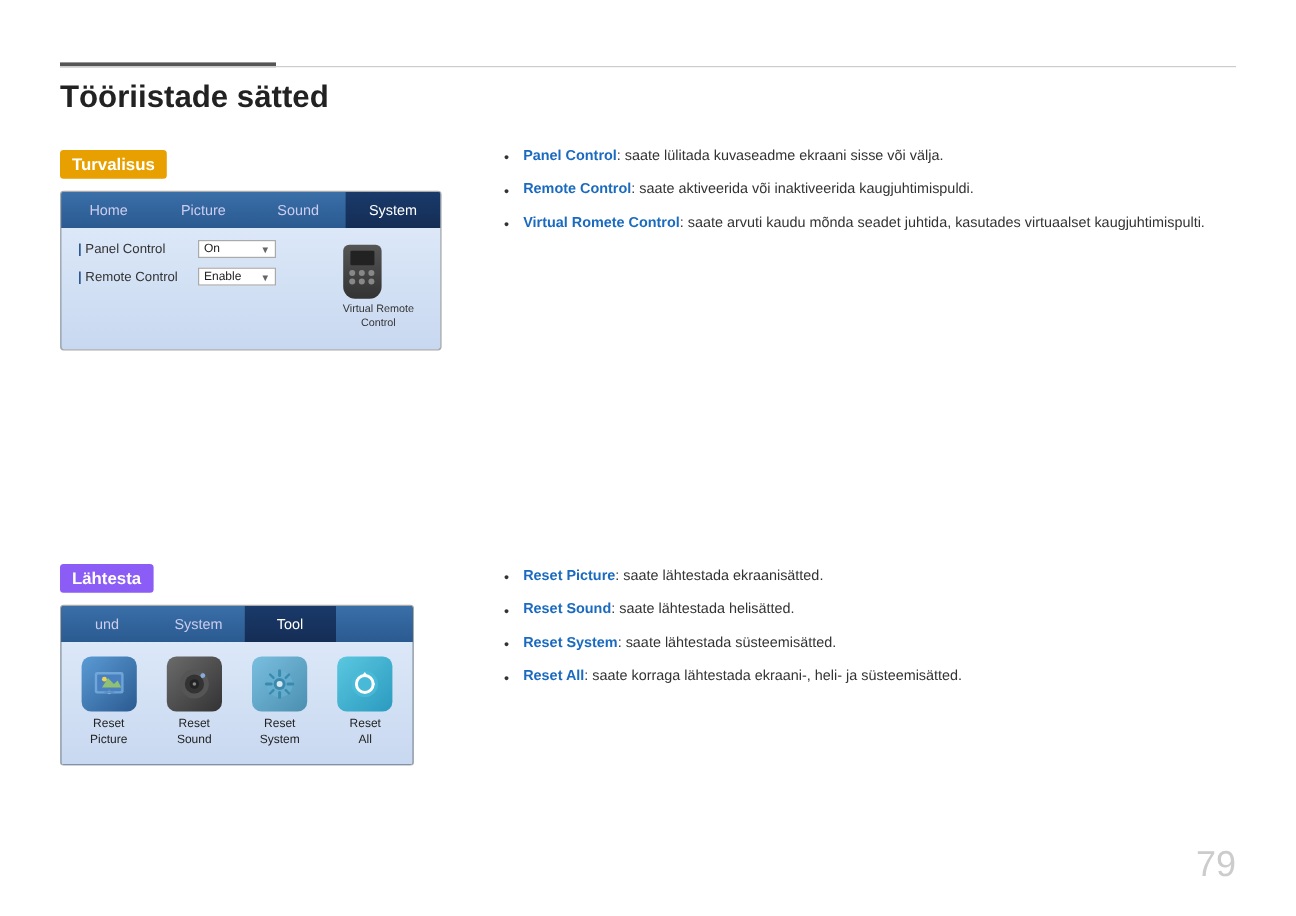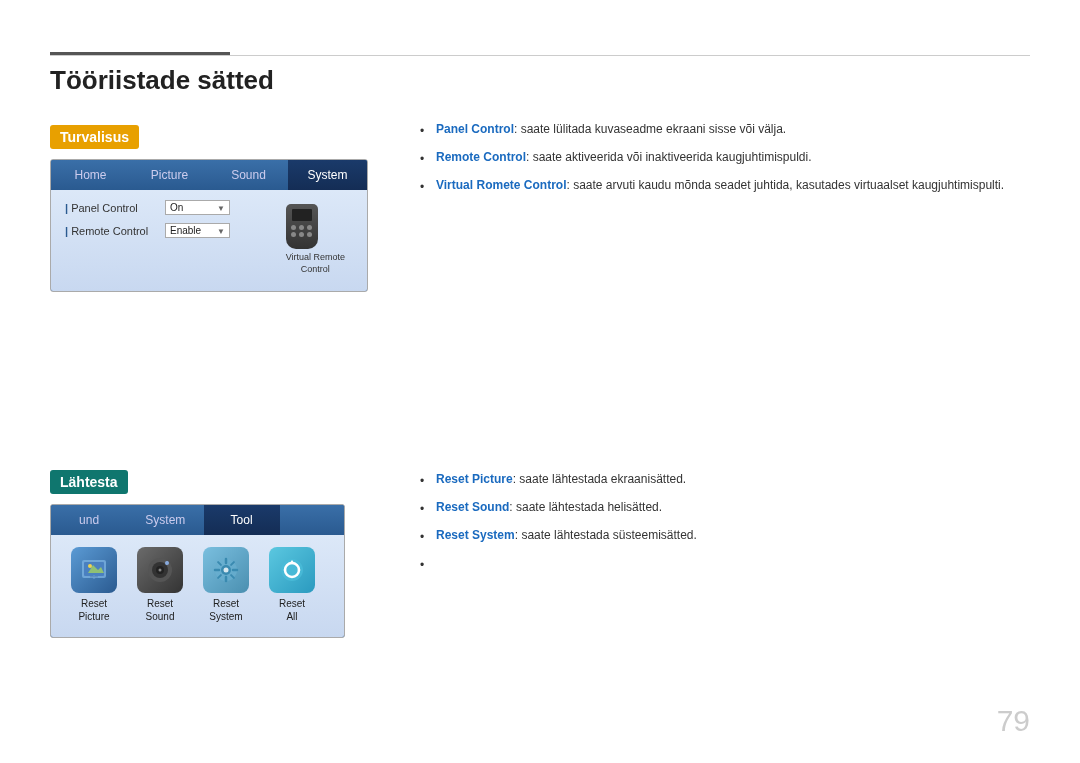--- a/index.html
+++ b/index.html
@@ -65,21 +65,21 @@
       font-size: 14px;
       font-weight: bold;
       color: #fff;
       border-radius: 3px;
       margin-bottom: 10px;
     }
     .label-turvalisus {
       background: #e8a000;
     }
     .label-lahtesta {
-      background: #0f766e;
+      background: #8b5cf6;
     }
 
     
     .tv-ui {
       border: 1px solid #aaa;
       background: linear-gradient(180deg, #3a6fa8 0%, #2a5a90 100%);
       border-radius: 3px;
       overflow: hidden;
       width: 318px;
     }
@@ -217,21 +217,21 @@
 
     .tv-menu-bar-2 {
       display: flex;
       background: linear-gradient(180deg, #3a6fa8 0%, #2a5a90 100%);
     }
 
     .tv-content-2 {
       background: linear-gradient(180deg, #dce8f8 0%, #c8d8f0 100%);
       padding: 12px 14px 14px;
       display: flex;
-      gap: 8px;
+      gap: 20px;
     }
     .reset-item {
       display: flex;
       flex-direction: column;
       align-items: center;
       width: 58px;
     }
     .reset-icon {
       width: 46px;
       height: 46px;
@@ -445,17 +445,18 @@
     <div class="bullet-item">
       <span class="bullet-dot">•</span>
       <span class="bullet-text"><b>Reset Sound</b>: saate lähtestada helisätted.</span>
     </div>
     <div class="bullet-item">
       <span class="bullet-dot">•</span>
       <span class="bullet-text"><b>Reset System</b>: saate lähtestada süsteemisätted.</span>
     </div>
     <div class="bullet-item">
       <span class="bullet-dot">•</span>
+      <span class="bullet-text"><b>Reset All</b>: saate korraga lähtestada ekraani-, heli- ja süsteemisätted.</span>
     </div>
   </div>
 </div>
 
 <div class="page-number">79</div>
 
 </body></html>

